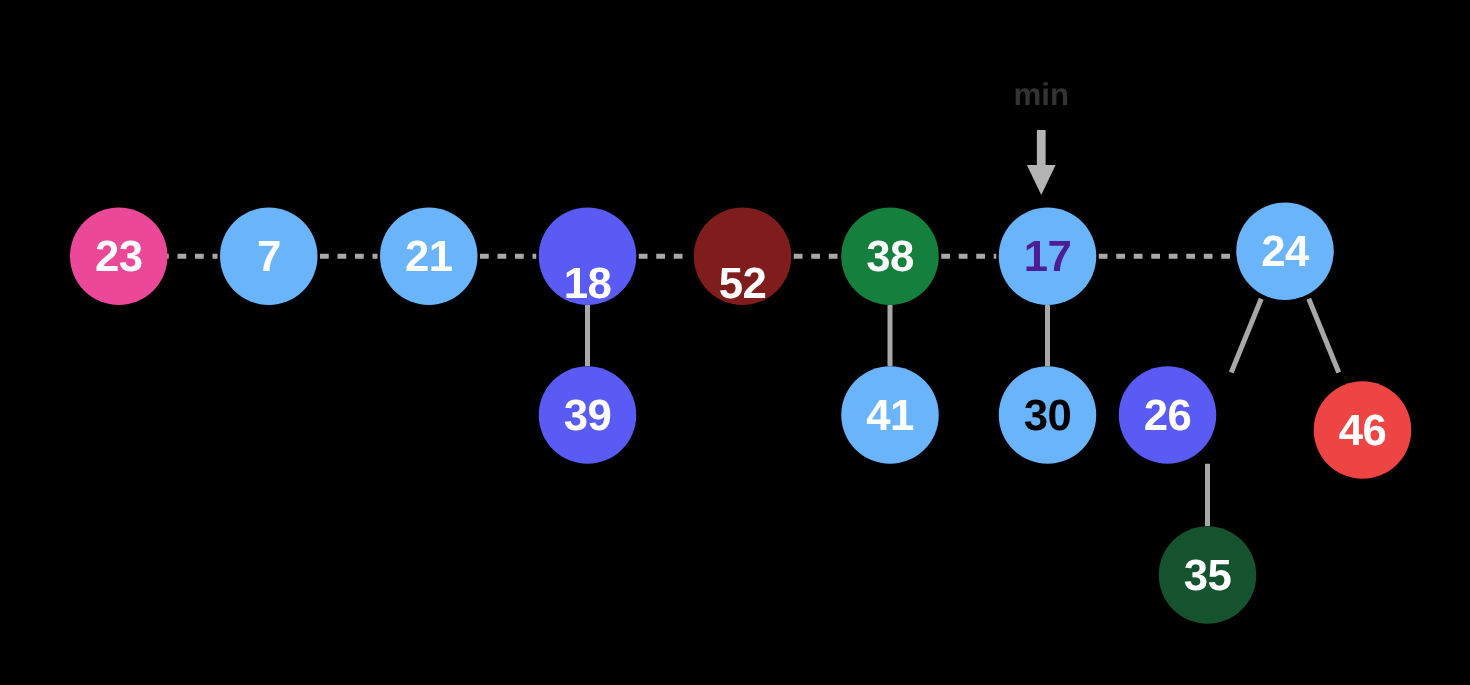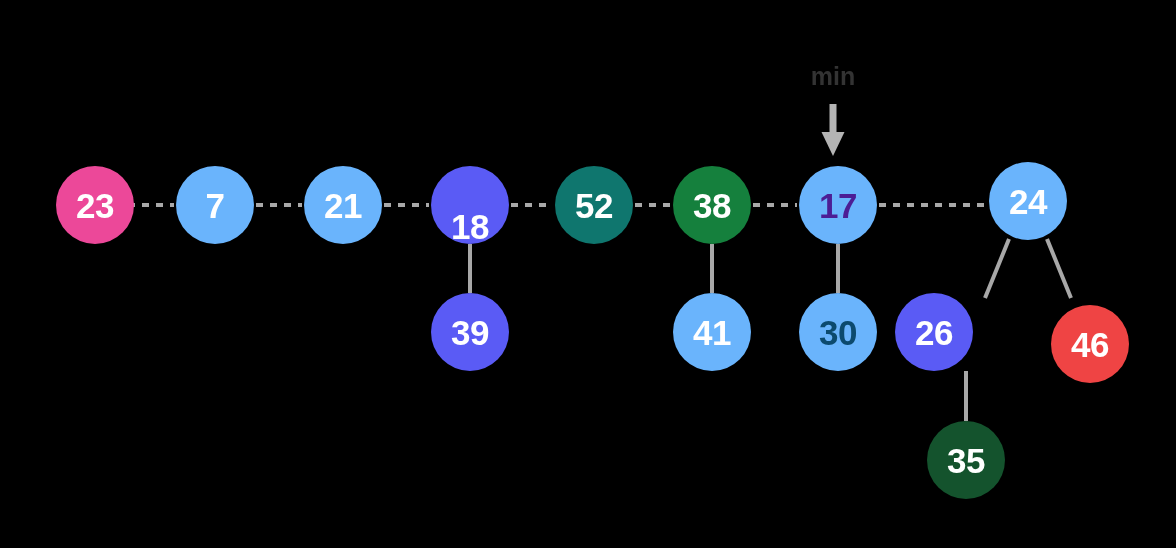--- a/index.html
+++ b/index.html
@@ -101,40 +101,40 @@
       </div>
       <div class="node light" style="left: 215px; top: 205px; width: 78px; height: 78px; margin-left: -39px; margin-top: -39px; background: rgb(106, 180, 252);">
         <span class="node-label" style="color: rgb(255, 255, 255);">7</span>
       </div>
       <div class="node light" style="left: 343px; top: 205px; width: 78px; height: 78px; margin-left: -39px; margin-top: -39px; background: rgb(106, 180, 252);">
         <span class="node-label" style="color: rgb(255, 255, 255);">21</span>
       </div>
       <div class="node dark" style="left: 470px; top: 205px; width: 78px; height: 78px; margin-left: -39px; margin-top: -39px; background: rgb(90, 91, 245); align-items: flex-end;">
         <span class="node-label" style="color: rgb(255, 255, 255);">18</span>
       </div>
-      <div class="node light" style="left: 594px; top: 205px; width: 78px; height: 78px; margin-left: -39px; margin-top: -39px; background: #0f766e;">
+      <div class="node light" style="left: 594px; top: 205px; width: 78px; height: 78px; margin-left: -39px; margin-top: -39px; background: #7f1d1d; align-items: flex-end;">
         <span class="node-label" style="color: rgb(255, 255, 255);">52</span>
       </div>
       <div class="node light" style="left: 712px; top: 205px; width: 78px; height: 78px; margin-left: -39px; margin-top: -39px; background: #15803d;">
         <span class="node-label" style="color: rgb(255, 255, 255);">38</span>
       </div>
       <div class="node light" style="left: 838px; top: 205px; width: 78px; height: 78px; margin-left: -39px; margin-top: -39px; background: rgb(106, 180, 252);">
         <span class="node-label" style="color: #4c1d95;">17</span>
       </div>
       <div class="node light" style="left: 1028px; top: 201px; width: 78px; height: 78px; margin-left: -39px; margin-top: -39px; background: rgb(106, 180, 252);">
         <span class="node-label" style="color: rgb(255, 255, 255);">24</span>
       </div>
       <div class="node dark" style="left: 470px; top: 332px; width: 78px; height: 78px; margin-left: -39px; margin-top: -39px; background: rgb(90, 91, 245);">
         <span class="node-label" style="color: rgb(255, 255, 255);">39</span>
       </div>
       <div class="node light" style="left: 712px; top: 332px; width: 78px; height: 78px; margin-left: -39px; margin-top: -39px; background: rgb(106, 180, 252);">
         <span class="node-label" style="color: rgb(255, 255, 255);">41</span>
       </div>
       <div class="node light" style="left: 838px; top: 332px; width: 78px; height: 78px; margin-left: -39px; margin-top: -39px; background: rgb(106, 180, 252);">
-        <span class="node-label" style="color: #0c4a6e;">30</span>
+        <span class="node-label" style="color: #000000;">30</span>
       </div>
       <div class="node dark" style="left: 934px; top: 332px; width: 78px; height: 78px; margin-left: -39px; margin-top: -39px; background: rgb(90, 91, 245);">
         <span class="node-label" style="color: rgb(255, 255, 255);">26</span>
       </div>
       <div class="node light" style="left: 1090px; top: 344px; width: 78px; height: 78px; margin-left: -39px; margin-top: -39px; background: #ef4444;">
         <span class="node-label" style="color: rgb(255, 255, 255);">46</span>
       </div>
       <div class="node light" style="left: 966px; top: 460px; width: 78px; height: 78px; margin-left: -39px; margin-top: -39px; background: #14532d;">
         <span class="node-label" style="color: rgb(255, 255, 255);">35</span>
       </div>

